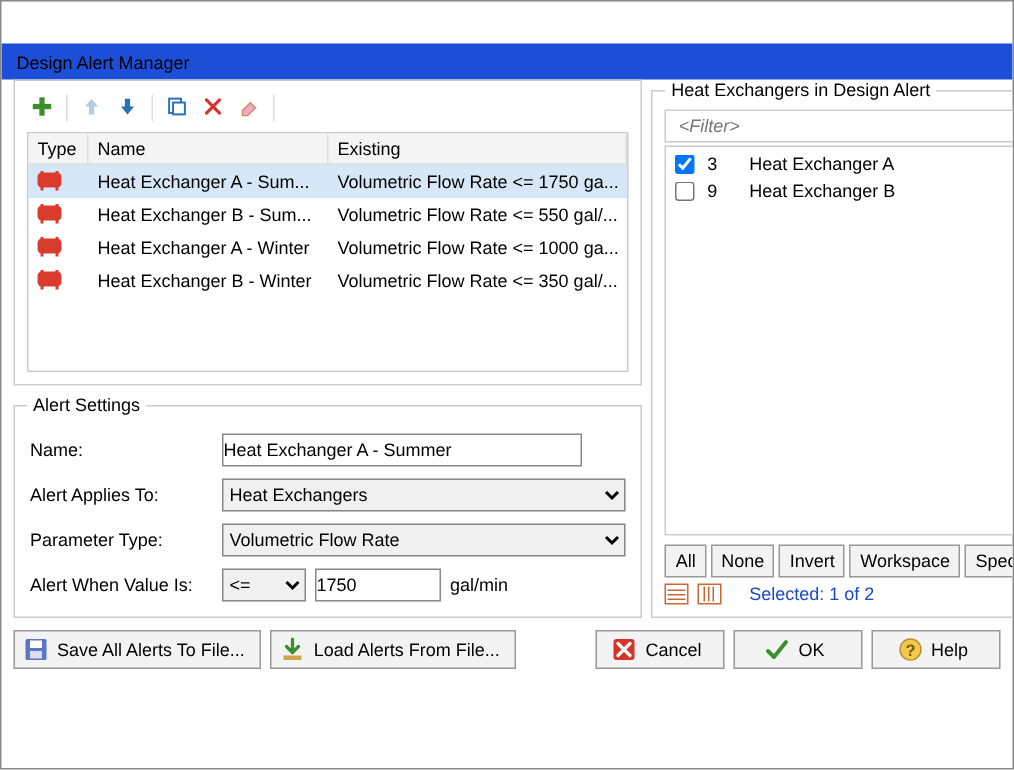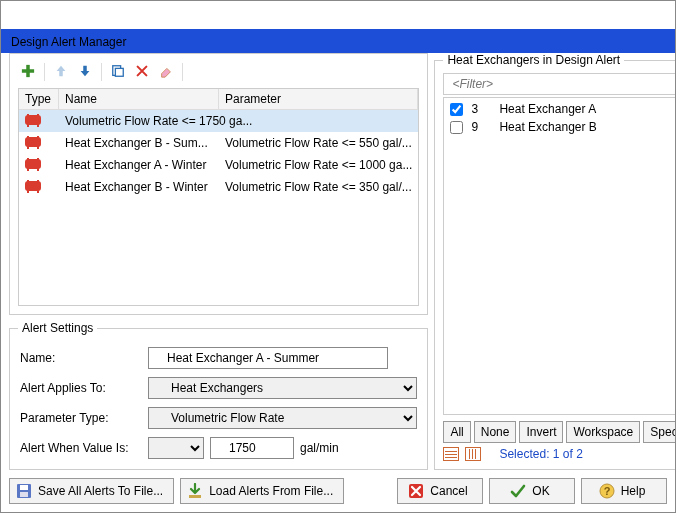--- a/index.html
+++ b/index.html
@@ -46,21 +46,21 @@
     background: transparent;
     border: none;
     cursor: pointer;
     font-size: 14px;
     line-height: 1;
   }
   .tbtn svg { width: 14px; height: 14px; }
   .sep { width: 1px; height: 18px; background: #ddd; margin: 0 2px; }
   .alerts-table {
     border: 1px solid #ccc;
-    height: 218px;
+    height: 160px;
     overflow: auto;
     background: #fff;
   }
   .alerts-header {
     display: flex;
     background: #f4f4f4;
     border-bottom: 1px solid #ddd;
     font-size: 12px;
   }
   .alerts-header > div {
@@ -99,21 +99,21 @@
     grid-template-columns: 120px 1fr;
     row-gap: 8px;
     column-gap: 8px;
     align-items: center;
     padding: 6px 2px 2px 2px;
   }
   .settings-grid label { font-size: 12px; }
   .settings-grid input[type=text], .settings-grid select {
     font-family: inherit;
     font-size: 12px;
-    padding: 2px 18px;
+    padding: 2px 0;
     border: 1px solid #888;
     height: 22px;
     background: #fff;
   }
   .settings-grid select { background: #f0f0f0; }
   .when-row { display: flex; gap: 6px; align-items: center; }
   .when-row select { width: 56px; background:#f0f0f0; border:1px solid #888; height:22px; font-size:12px;}
   .when-row input { width: 84px; border:1px solid #888; height:22px; font-size:12px; padding:2px 4px;}
   .when-row .unit { font-size: 12px; }
   .right-fieldset { flex: 1; display: flex; flex-direction: column; }
@@ -254,25 +254,26 @@
                 <path d="M3 11 L9 5 L13 9 L7 15 L3 15 Z" fill="#f2a7c6" stroke="#c85" stroke-width="1"></path>
               </svg></span>
         </button>
         <div class="sep"></div>
       </div>
 
       <div class="alerts-table">
         <div class="alerts-header">
           <div class="col-type">Type</div>
           <div class="col-name">Name</div>
-          <div class="col-param">Parameter</div>
+          <div class="col-param">Existing</div>
         </div>
         <div class="alerts-body" id="alerts-body">
             <div class="alert-row selected">
               <div class="col-type"><span class="type-icon"></span></div>
+              <div class="col-name">Heat Exchanger A - Sum...</div>
               <div class="col-param">Volumetric Flow Rate &lt;= 1750 ga...</div>
             </div>
             <div class="alert-row">
               <div class="col-type"><span class="type-icon"></span></div>
               <div class="col-name">Heat Exchanger B - Sum...</div>
               <div class="col-param">Volumetric Flow Rate &lt;= 550 gal/...</div>
             </div>
             <div class="alert-row">
               <div class="col-type"><span class="type-icon"></span></div>
               <div class="col-name">Heat Exchanger A - Winter</div>

